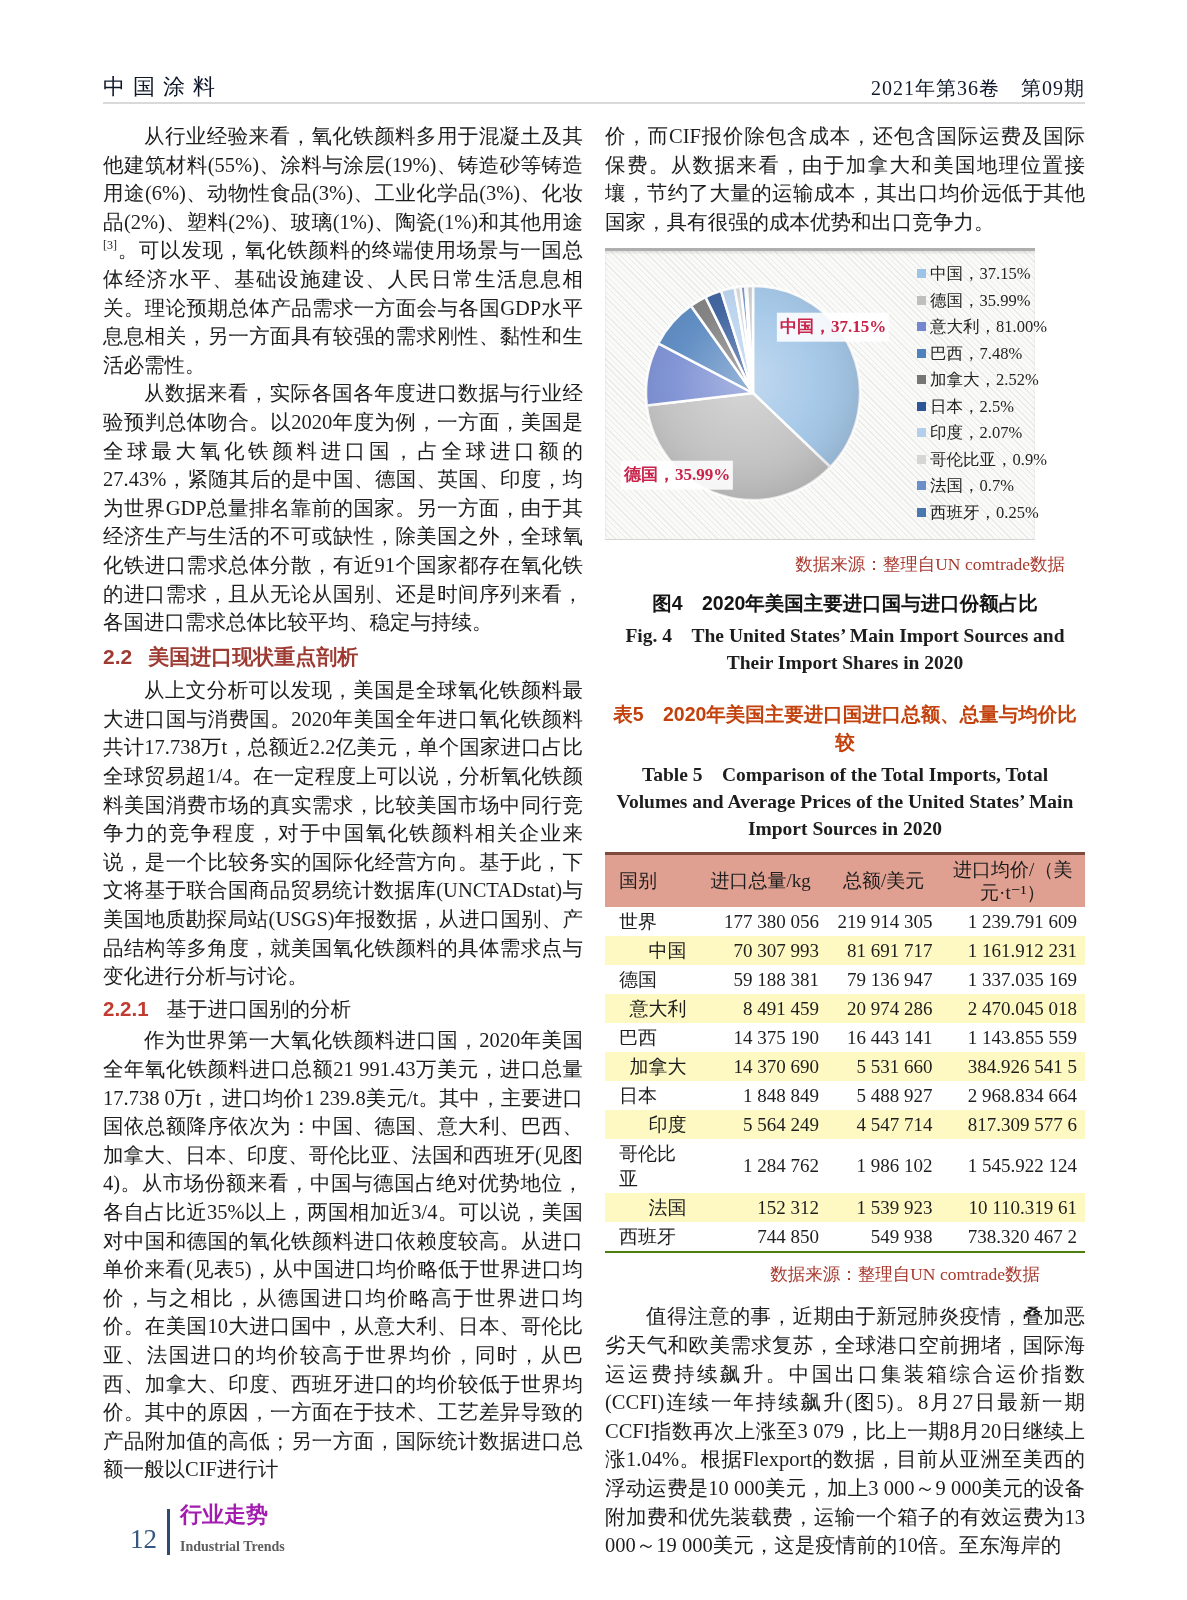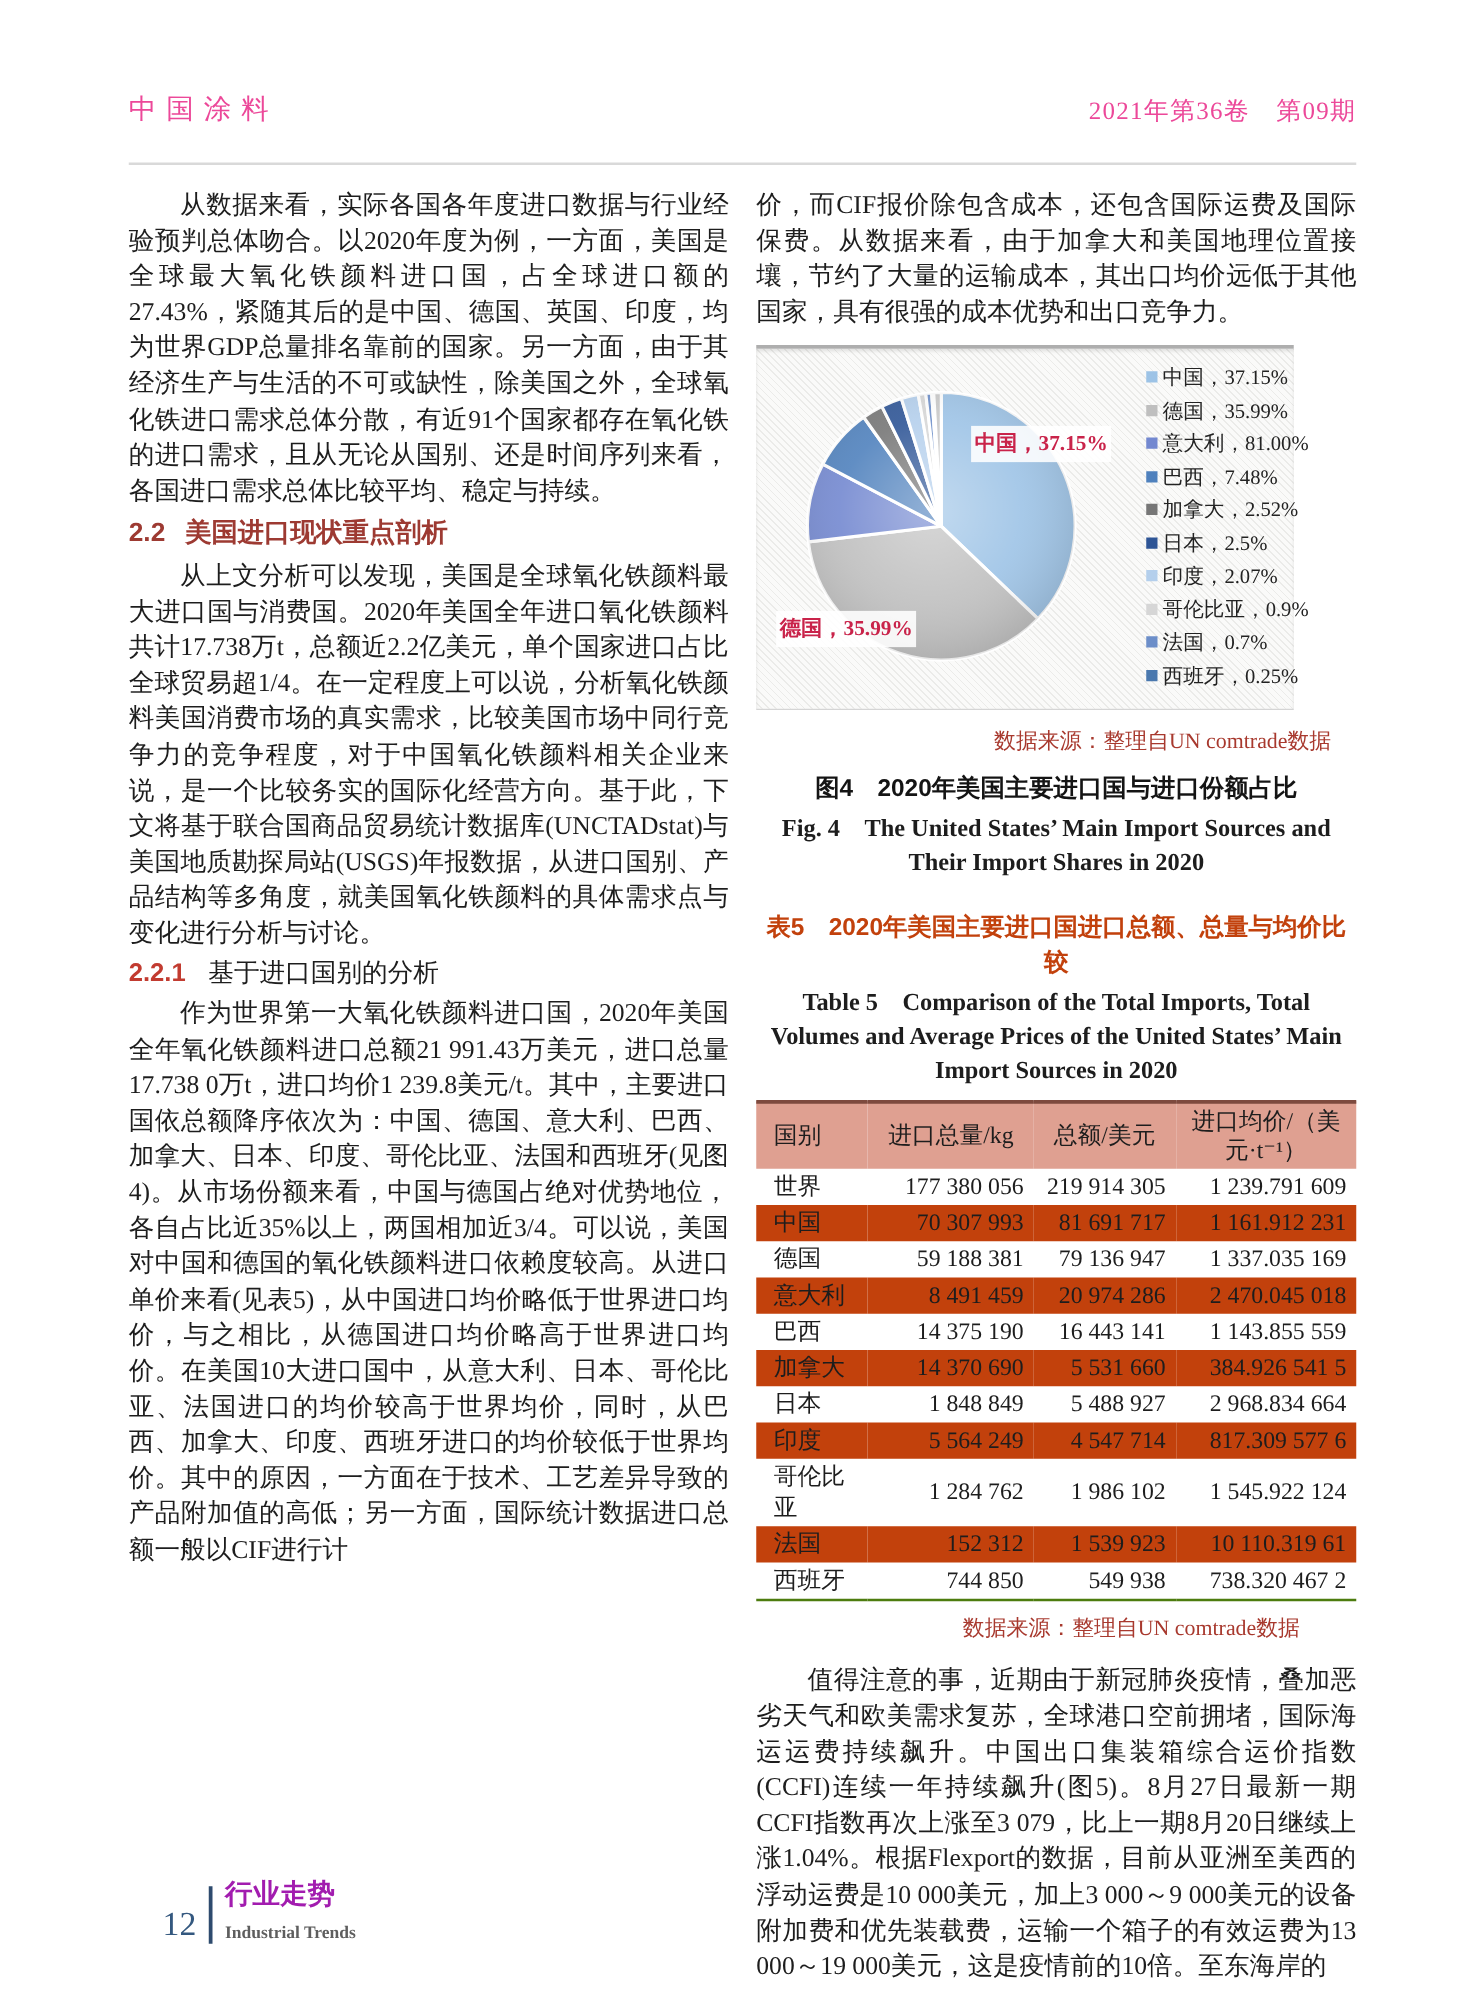--- a/index.html
+++ b/index.html
@@ -4,21 +4,21 @@
 <style>
   html,body { margin:0; padding:0; background:#ffffff; }
   .page {
     position:relative; width:1187px; height:1600px; background:#ffffff;
     font-family:"Liberation Serif","DejaVu Serif",serif; color:#1d1d1d; overflow:hidden;
   }
   .inner { position:absolute; left:103px; top:72px; width:982px; }
 
   
   .pg-header { display:flex; justify-content:space-between; align-items:flex-end;
-    padding-bottom:28px; border-bottom:2px solid #d9d9d9; color:#ec4899; }
+    padding-bottom:0; border-bottom:2px solid #d9d9d9; color:#0f172a; }
   .journal-name { font-size:22px; letter-spacing:8px; }
   .issue { font-size:20px; letter-spacing:1px; }
 
   
   .cols { display:flex; gap:22px; margin-top:18px; }
   .col { width:480px; font-size:20.5px; line-height:28.6px; text-align:justify; }
   .para { margin:0; text-indent:2em; }
   .para.no-indent { text-indent:0; }
   sup { font-size:12px; line-height:0; }
 
@@ -62,21 +62,21 @@
     border-top:3px solid #7E4A3E; border-bottom:2px solid #4d7c0f; }
   table.import th { background:#DFA091; font-weight:normal; padding:3px 6px; line-height:23px;
     text-align:center; }
   table.import th.h-country { text-align:left; padding-left:14px; width:88px; }
   table.import th.h-volume { width:150px; }
   table.import th.h-total { width:128px; }
   table.import th.h-avg { width:158px; }
   table.import td { padding:2px 8px; line-height:25px; }
   table.import td.c-country { text-align:left; padding-left:14px; }
   table.import td.c-num { text-align:right; }
-  table.import tr.stripe td { background:#c2410c; }
+  table.import tr.stripe td { background:#fef9c3;text-align:right; }
 
   
   .footer { position:absolute; left:130px; top:1502px; display:flex; align-items:flex-end; }
   .pg-num { font-size:27px; color:#34587F; margin-right:10px; }
   .foot-bar { width:3px; height:46px; background:#2E4B6E; margin-right:10px; }
   .foot-zh { font-size:22px; font-weight:bold; color:#a21caf;
     font-family:"Liberation Sans","DejaVu Sans",sans-serif; line-height:25px; }
   .foot-en { font-size:14px; color:#5E5E5E; font-weight:bold;margin-top:12px; }
 </style>
 </head>
@@ -86,20 +86,21 @@
   <div class="inner">
 
     <div class="pg-header">
       <span class="journal-name">中国涂料</span>
       <span class="issue">2021年第36卷　第09期</span>
     </div>
 
     <div class="cols">
 
       <div class="col">
+        <p class="para"><span>从行业经验来看，氧化铁颜料多用于混凝土及其他建筑材料(55%)、涂料与涂层(19%)、铸造砂等铸造用途(6%)、动物性食品(3%)、工业化学品(3%)、化妆品(2%)、塑料(2%)、玻璃(1%)、陶瓷(1%)和其他用途</span><sup>[3]</sup><span>。可以发现，氧化铁颜料的终端使用场景与一国总体经济水平、基础设施建设、人民日常生活息息相关。理论预期总体产品需求一方面会与各国GDP水平息息相关，另一方面具有较强的需求刚性、黏性和生活必需性。</span></p>
         <p class="para">从数据来看，实际各国各年度进口数据与行业经验预判总体吻合。以2020年度为例，一方面，美国是全球最大氧化铁颜料进口国，占全球进口额的27.43%，紧随其后的是中国、德国、英国、印度，均为世界GDP总量排名靠前的国家。另一方面，由于其经济生产与生活的不可或缺性，除美国之外，全球氧化铁进口需求总体分散，有近91个国家都存在氧化铁的进口需求，且从无论从国别、还是时间序列来看，各国进口需求总体比较平均、稳定与持续。</p>
         <div class="sec-head">
           <span class="num">2.2</span><span>美国进口现状重点剖析</span>
         </div>
         <p class="para">从上文分析可以发现，美国是全球氧化铁颜料最大进口国与消费国。2020年美国全年进口氧化铁颜料共计17.738万t，总额近2.2亿美元，单个国家进口占比全球贸易超1/4。在一定程度上可以说，分析氧化铁颜料美国消费市场的真实需求，比较美国市场中同行竞争力的竞争程度，对于中国氧化铁颜料相关企业来说，是一个比较务实的国际化经营方向。基于此，下文将基于联合国商品贸易统计数据库(UNCTADstat)与美国地质勘探局站(USGS)年报数据，从进口国别、产品结构等多角度，就美国氧化铁颜料的具体需求点与变化进行分析与讨论。</p>
         <div class="subsec-head">
           <span class="num">2.2.1</span><span class="t">基于进口国别的分析</span>
         </div>
         <p class="para">作为世界第一大氧化铁颜料进口国，2020年美国全年氧化铁颜料进口总额21 991.43万美元，进口总量17.738 0万t，进口均价1 239.8美元/t。其中，主要进口国依总额降序依次为：中国、德国、意大利、巴西、加拿大、日本、印度、哥伦比亚、法国和西班牙(见图4)。从市场份额来看，中国与德国占绝对优势地位，各自占比近35%以上，两国相加近3/4。可以说，美国对中国和德国的氧化铁颜料进口依赖度较高。从进口单价来看(见表5)，从中国进口均价略低于世界进口均价，与之相比，从德国进口均价略高于世界进口均价。在美国10大进口国中，从意大利、日本、哥伦比亚、法国进口的均价较高于世界均价，同时，从巴西、加拿大、印度、西班牙进口的均价较低于世界均价。其中的原因，一方面在于技术、工艺差异导致的产品附加值的高低；另一方面，国际统计数据进口总额一般以CIF进行计</p>
       </div>

